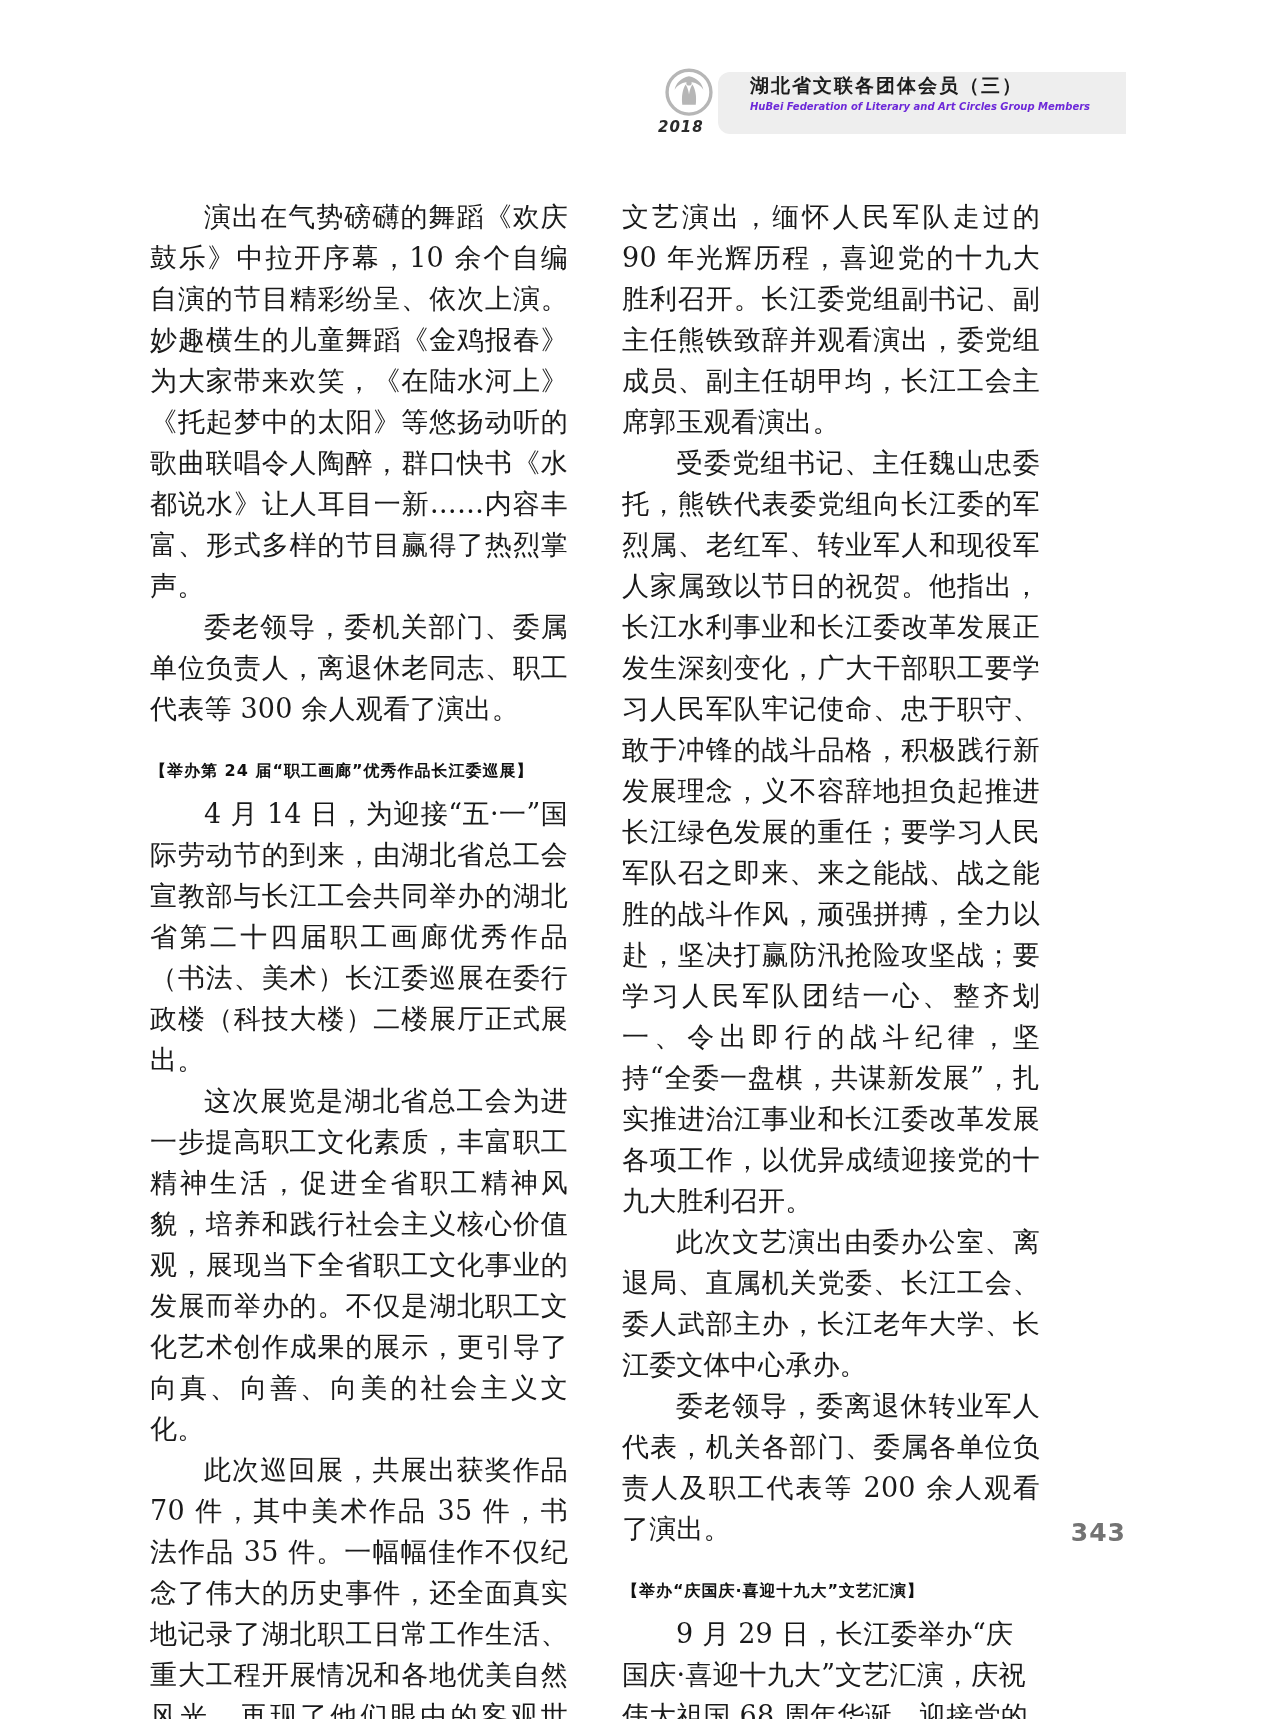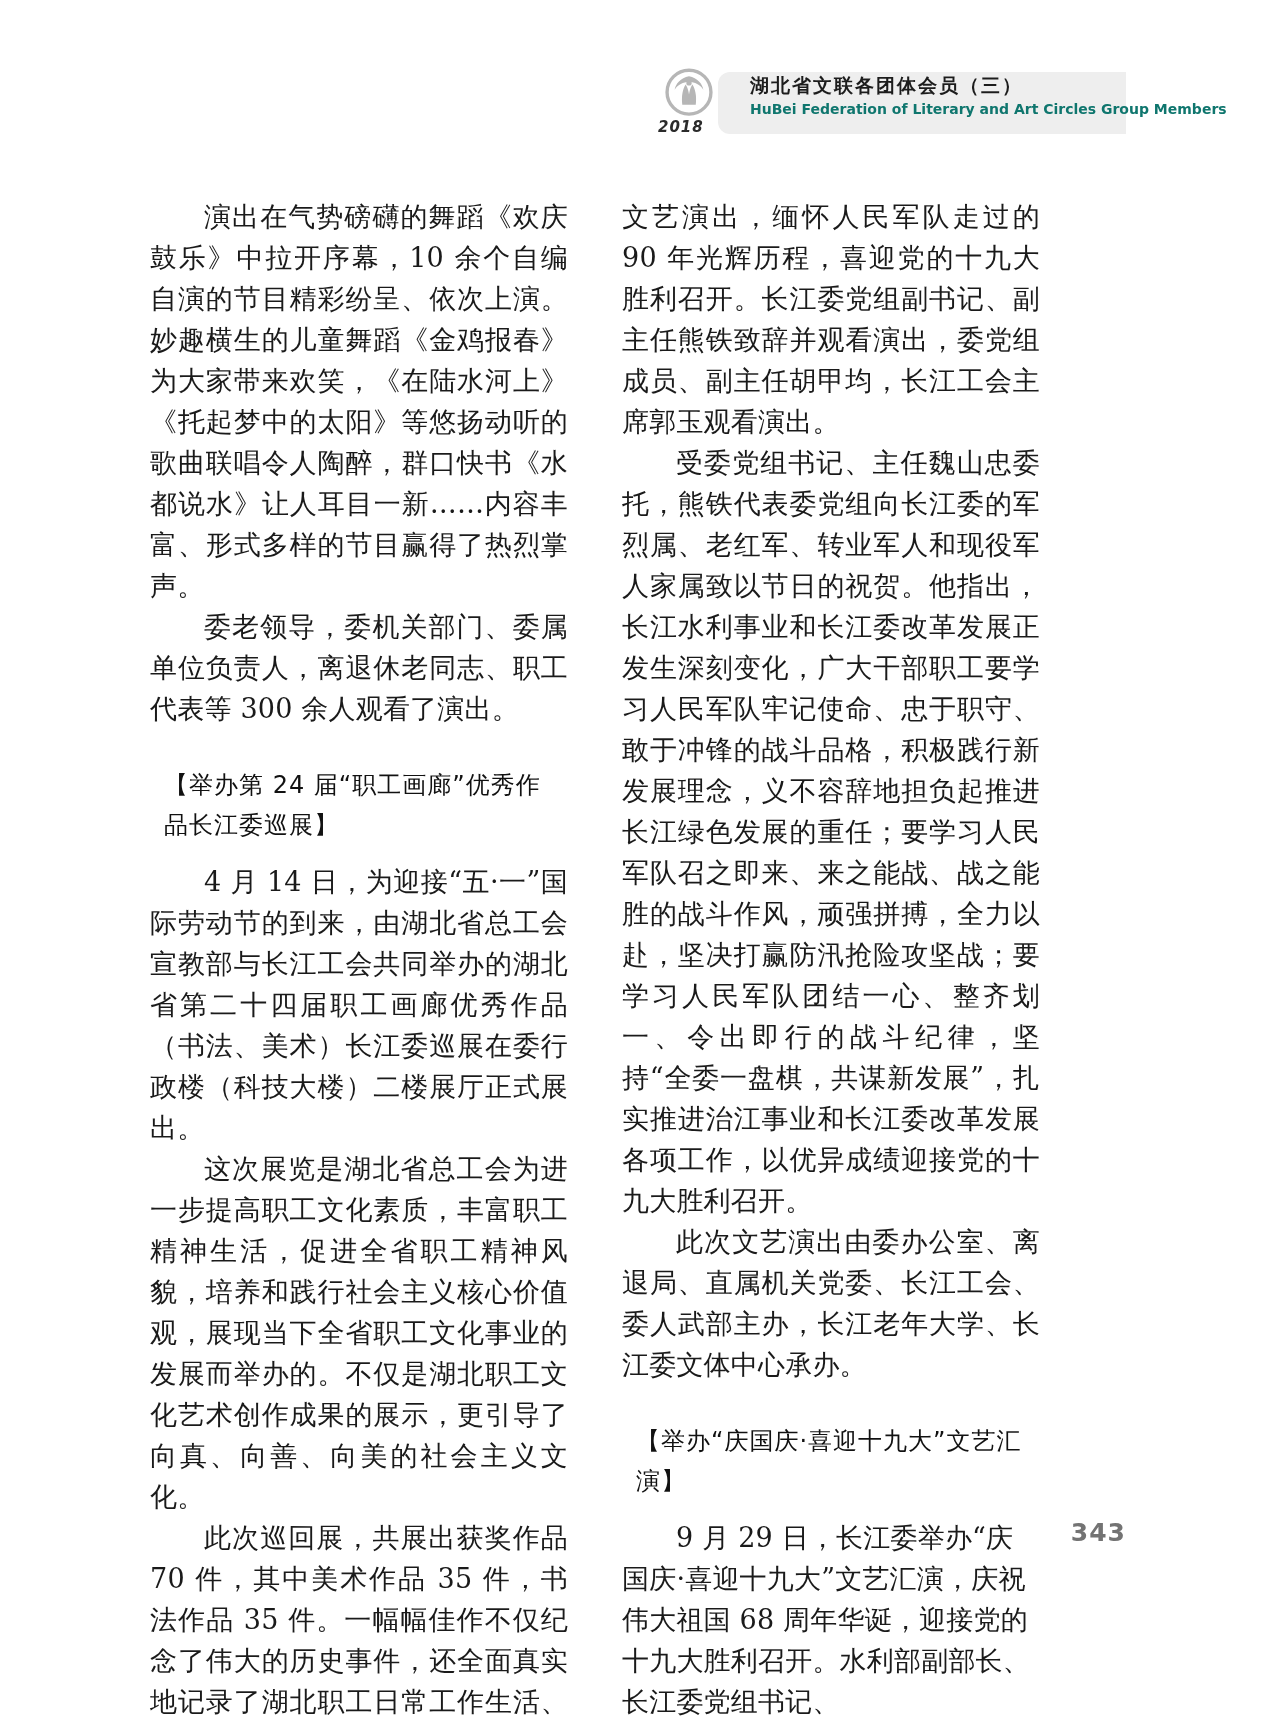--- a/index.html
+++ b/index.html
@@ -73,25 +73,26 @@
     font-weight: 700;
     font-size: 19px;
     letter-spacing: 2px;
     color: #1c1c1c;
     line-height: 1.25;
     white-space: nowrap;
   }
   .header-title-en {
     font-family: "DejaVu Sans", sans-serif;
     font-weight: 700;
-    font-size: 14px;
-    color: #0f766e;
+    font-size: 10px;
+    color: #6d28d9;
     line-height: 1.3;
     margin-top: 2px;
     white-space: nowrap;
+    font-style: italic;
   }
 
   
   .columns {
     position: absolute;
     top: 196px;
     left: 150px;
     width: 976px;
     height: 1290px;
   }
@@ -109,26 +110,26 @@
     line-height: 41px;
     text-align: justify;
     text-justify: inter-ideograph;
     text-indent: 2em;
     font-family: "DejaVu Serif", "Liberation Serif", serif;
     letter-spacing: 0.2px;
   }
   p.para.last-loose { text-align: left; }
 
   h2.section-head {
-    margin: 14px;
+    margin: 0;
     padding-top: 22px;
     padding-bottom: 2px;
-    font-size: 24px;
+    font-size: 16px;
     line-height: 40px;
-    font-weight: 400;
+    font-weight: 700;
     letter-spacing: 1px;
     font-family: "DejaVu Sans", "Liberation Sans", sans-serif;
     color: #111111;
   }
   h2.section-head.centered { text-align: center; }
 
   
   .folio {
     position: absolute;
     right: 150px;
@@ -175,20 +176,21 @@
       <p class="para">这次展览是湖北省总工会为进一步提高职工文化素质，丰富职工精神生活，促进全省职工精神风貌，培养和践行社会主义核心价值观，展现当下全省职工文化事业的发展而举办的。不仅是湖北职工文化艺术创作成果的展示，更引导了向真、向善、向美的社会主义文化。</p>
       <p class="para">此次巡回展，共展出获奖作品 70 件，其中美术作品 35 件，书法作品 35 件。一幅幅佳作不仅纪念了伟大的历史事件，还全面真实地记录了湖北职工日常工作生活、重大工程开展情况和各地优美自然风光，再现了他们眼中的客观世界。体现了湖北职工队伍的文化传承和艺术创新，充分展示了作者们的智慧、灵感和艺术修养，表达了他们热爱湖北、热爱生命、热爱自然，憧憬未来、追求美好的纯真情怀。</p>
       <h2 class="section-head centered">【举办纪念建军 90 周年文艺演出】</h2>
       <p class="para last-loose">7 月 28 日，在“八一”建军节即将到来之际，长江委举办“喜迎十九大 庆祝建军节 走向辉煌”</p>
     </div>
 
     <div class="col col-right">
       <p class="para" style="text-indent:0">文艺演出，缅怀人民军队走过的 90 年光辉历程，喜迎党的十九大胜利召开。长江委党组副书记、副主任熊铁致辞并观看演出，委党组成员、副主任胡甲均，长江工会主席郭玉观看演出。</p>
       <p class="para">受委党组书记、主任魏山忠委托，熊铁代表委党组向长江委的军烈属、老红军、转业军人和现役军人家属致以节日的祝贺。他指出，长江水利事业和长江委改革发展正发生深刻变化，广大干部职工要学习人民军队牢记使命、忠于职守、敢于冲锋的战斗品格，积极践行新发展理念，义不容辞地担负起推进长江绿色发展的重任；要学习人民军队召之即来、来之能战、战之能胜的战斗作风，顽强拼搏，全力以赴，坚决打赢防汛抢险攻坚战；要学习人民军队团结一心、整齐划一、令出即行的战斗纪律，坚持“全委一盘棋，共谋新发展”，扎实推进治江事业和长江委改革发展各项工作，以优异成绩迎接党的十九大胜利召开。</p>
       <p class="para">此次文艺演出由委办公室、离退局、直属机关党委、长江工会、委人武部主办，长江老年大学、长江委文体中心承办。</p>
+      <p class="para">委老领导，委离退休转业军人代表，机关各部门、委属各单位负责人及职工代表等 200 余人观看了演出。</p>
       <h2 class="section-head">【举办“庆国庆·喜迎十九大”文艺汇演】</h2>
       <p class="para last-loose">9 月 29 日，长江委举办“庆国庆·喜迎十九大”文艺汇演，庆祝伟大祖国 68 周年华诞，迎接党的十九大胜利召开。水利部副部长、长江委党组书记、</p>
     </div>
 
   </div>
 
   <div class="folio">343</div>
 
 </div>
 

